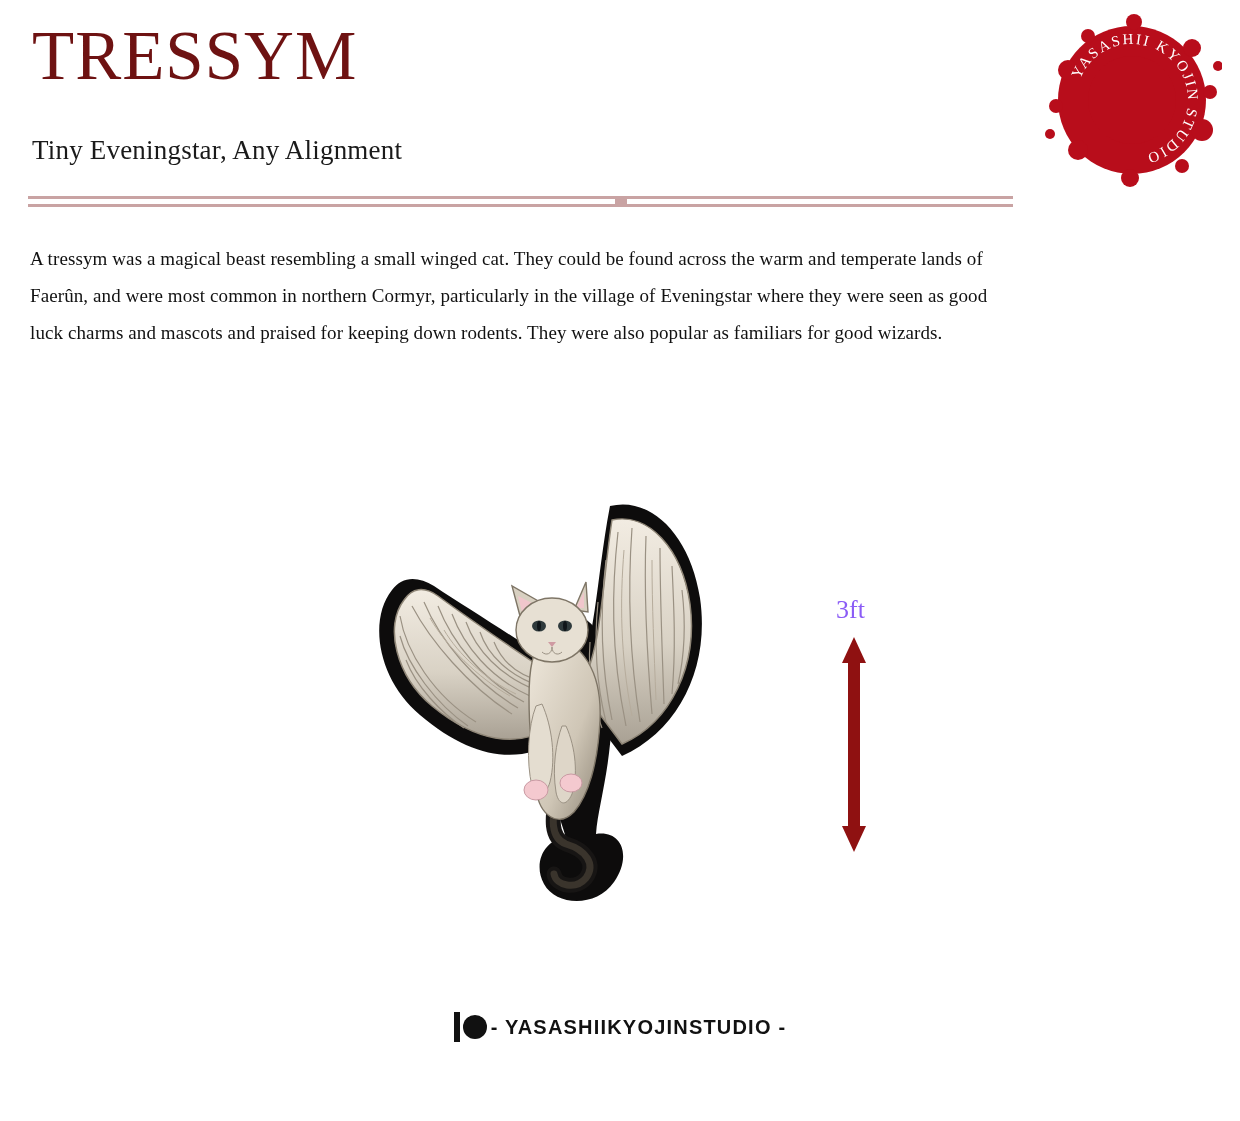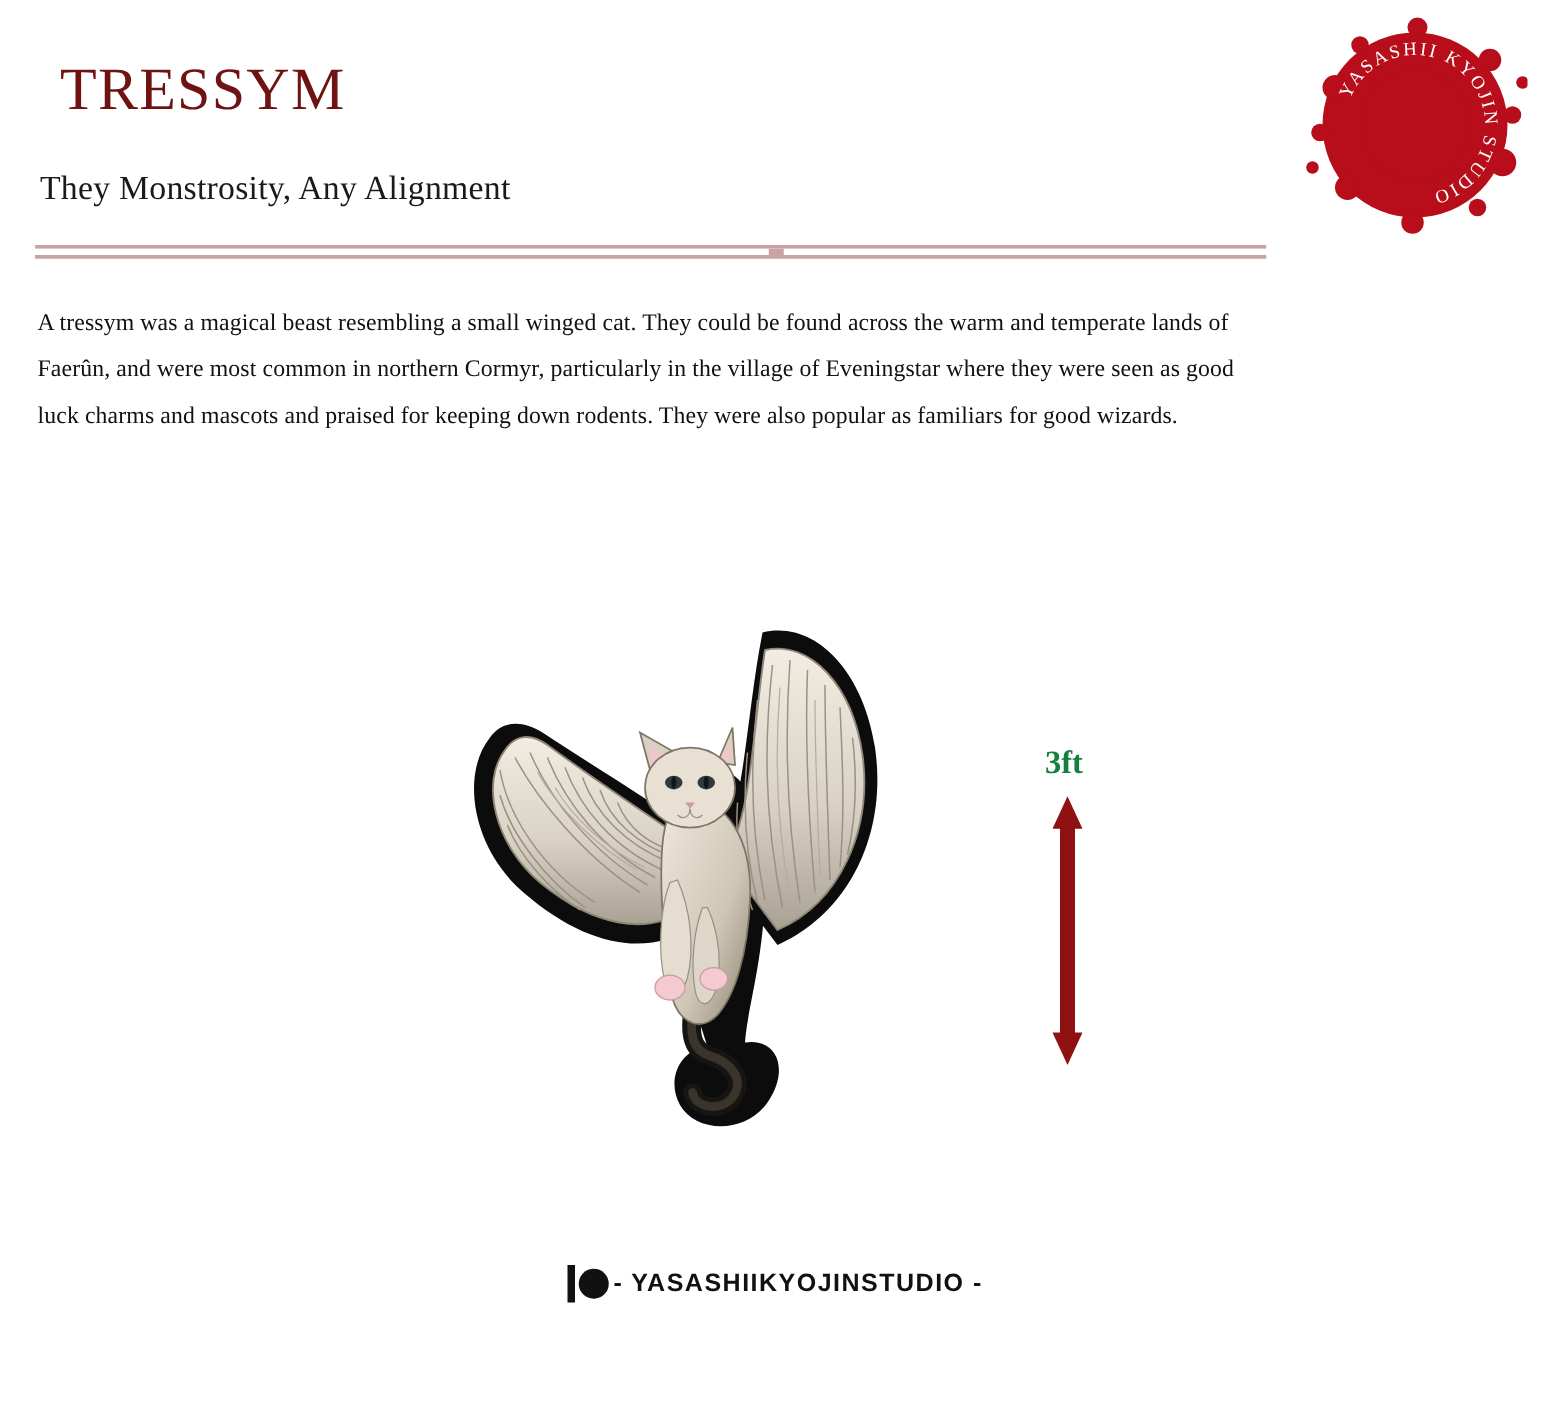--- a/index.html
+++ b/index.html
@@ -15,26 +15,26 @@
     color: #111111;
     overflow: hidden;
   }
 
   
   .title {
     position: absolute;
     left: 32px;
     top: 16px;
     font-family: "Liberation Serif", serif;
-    font-size: 48px;
+    font-size: 69px;
     line-height: 80px;
     letter-spacing: 1px;
     color: #6e1212;
     font-weight: normal;
-    margin: 16px;
+    margin: 0;
   }
   .subtitle {
     position: absolute;
     left: 32px;
     top: 134px;
     font-size: 27px;
     line-height: 32px;
     color: #1a1a1a;
     letter-spacing: 0.2px;
   }
@@ -105,23 +105,22 @@
     left: 820px;
     top: 595px;
     width: 90px;
     height: 265px;
   }
   .scale-label {
     position: absolute;
     left: 16px;
     top: 0px;
     font-size: 26px;
-    color: #15803d;
+    color: #8b5cf6;
     line-height: 30px;
-    font-weight: bold;
   }
   .scale-arrow {
     position: absolute;
     left: 22px;
     top: 42px;
     width: 24px;
     height: 215px;
   }
   .scale-arrow svg { display: block; }
 
@@ -160,21 +159,21 @@
     font-size: 20px;
     letter-spacing: 1.2px;
     color: #111111;
   }
 </style>
 </head>
 <body>
 
 <h1 class="title">TRESSYM</h1>
 
-<div class="subtitle">They Monstrosity, Any Alignment</div>
+<div class="subtitle">Tiny Eveningstar, Any Alignment</div>
 
 <div class="stamp">
   <svg width="180" height="180" viewBox="0 0 180 180" aria-hidden="true">
     <defs>
       <path id="stampcircle" d="M 90,90 m -56,0 a 56,56 0 1,1 112,0 a 56,56 0 1,1 -112,0"></path>
     </defs>
     <g fill="#b80d1b">
       <circle cx="90" cy="90" r="74"></circle>
       <circle cx="26" cy="60" r="10"></circle>
       <circle cx="150" cy="38" r="9"></circle>

